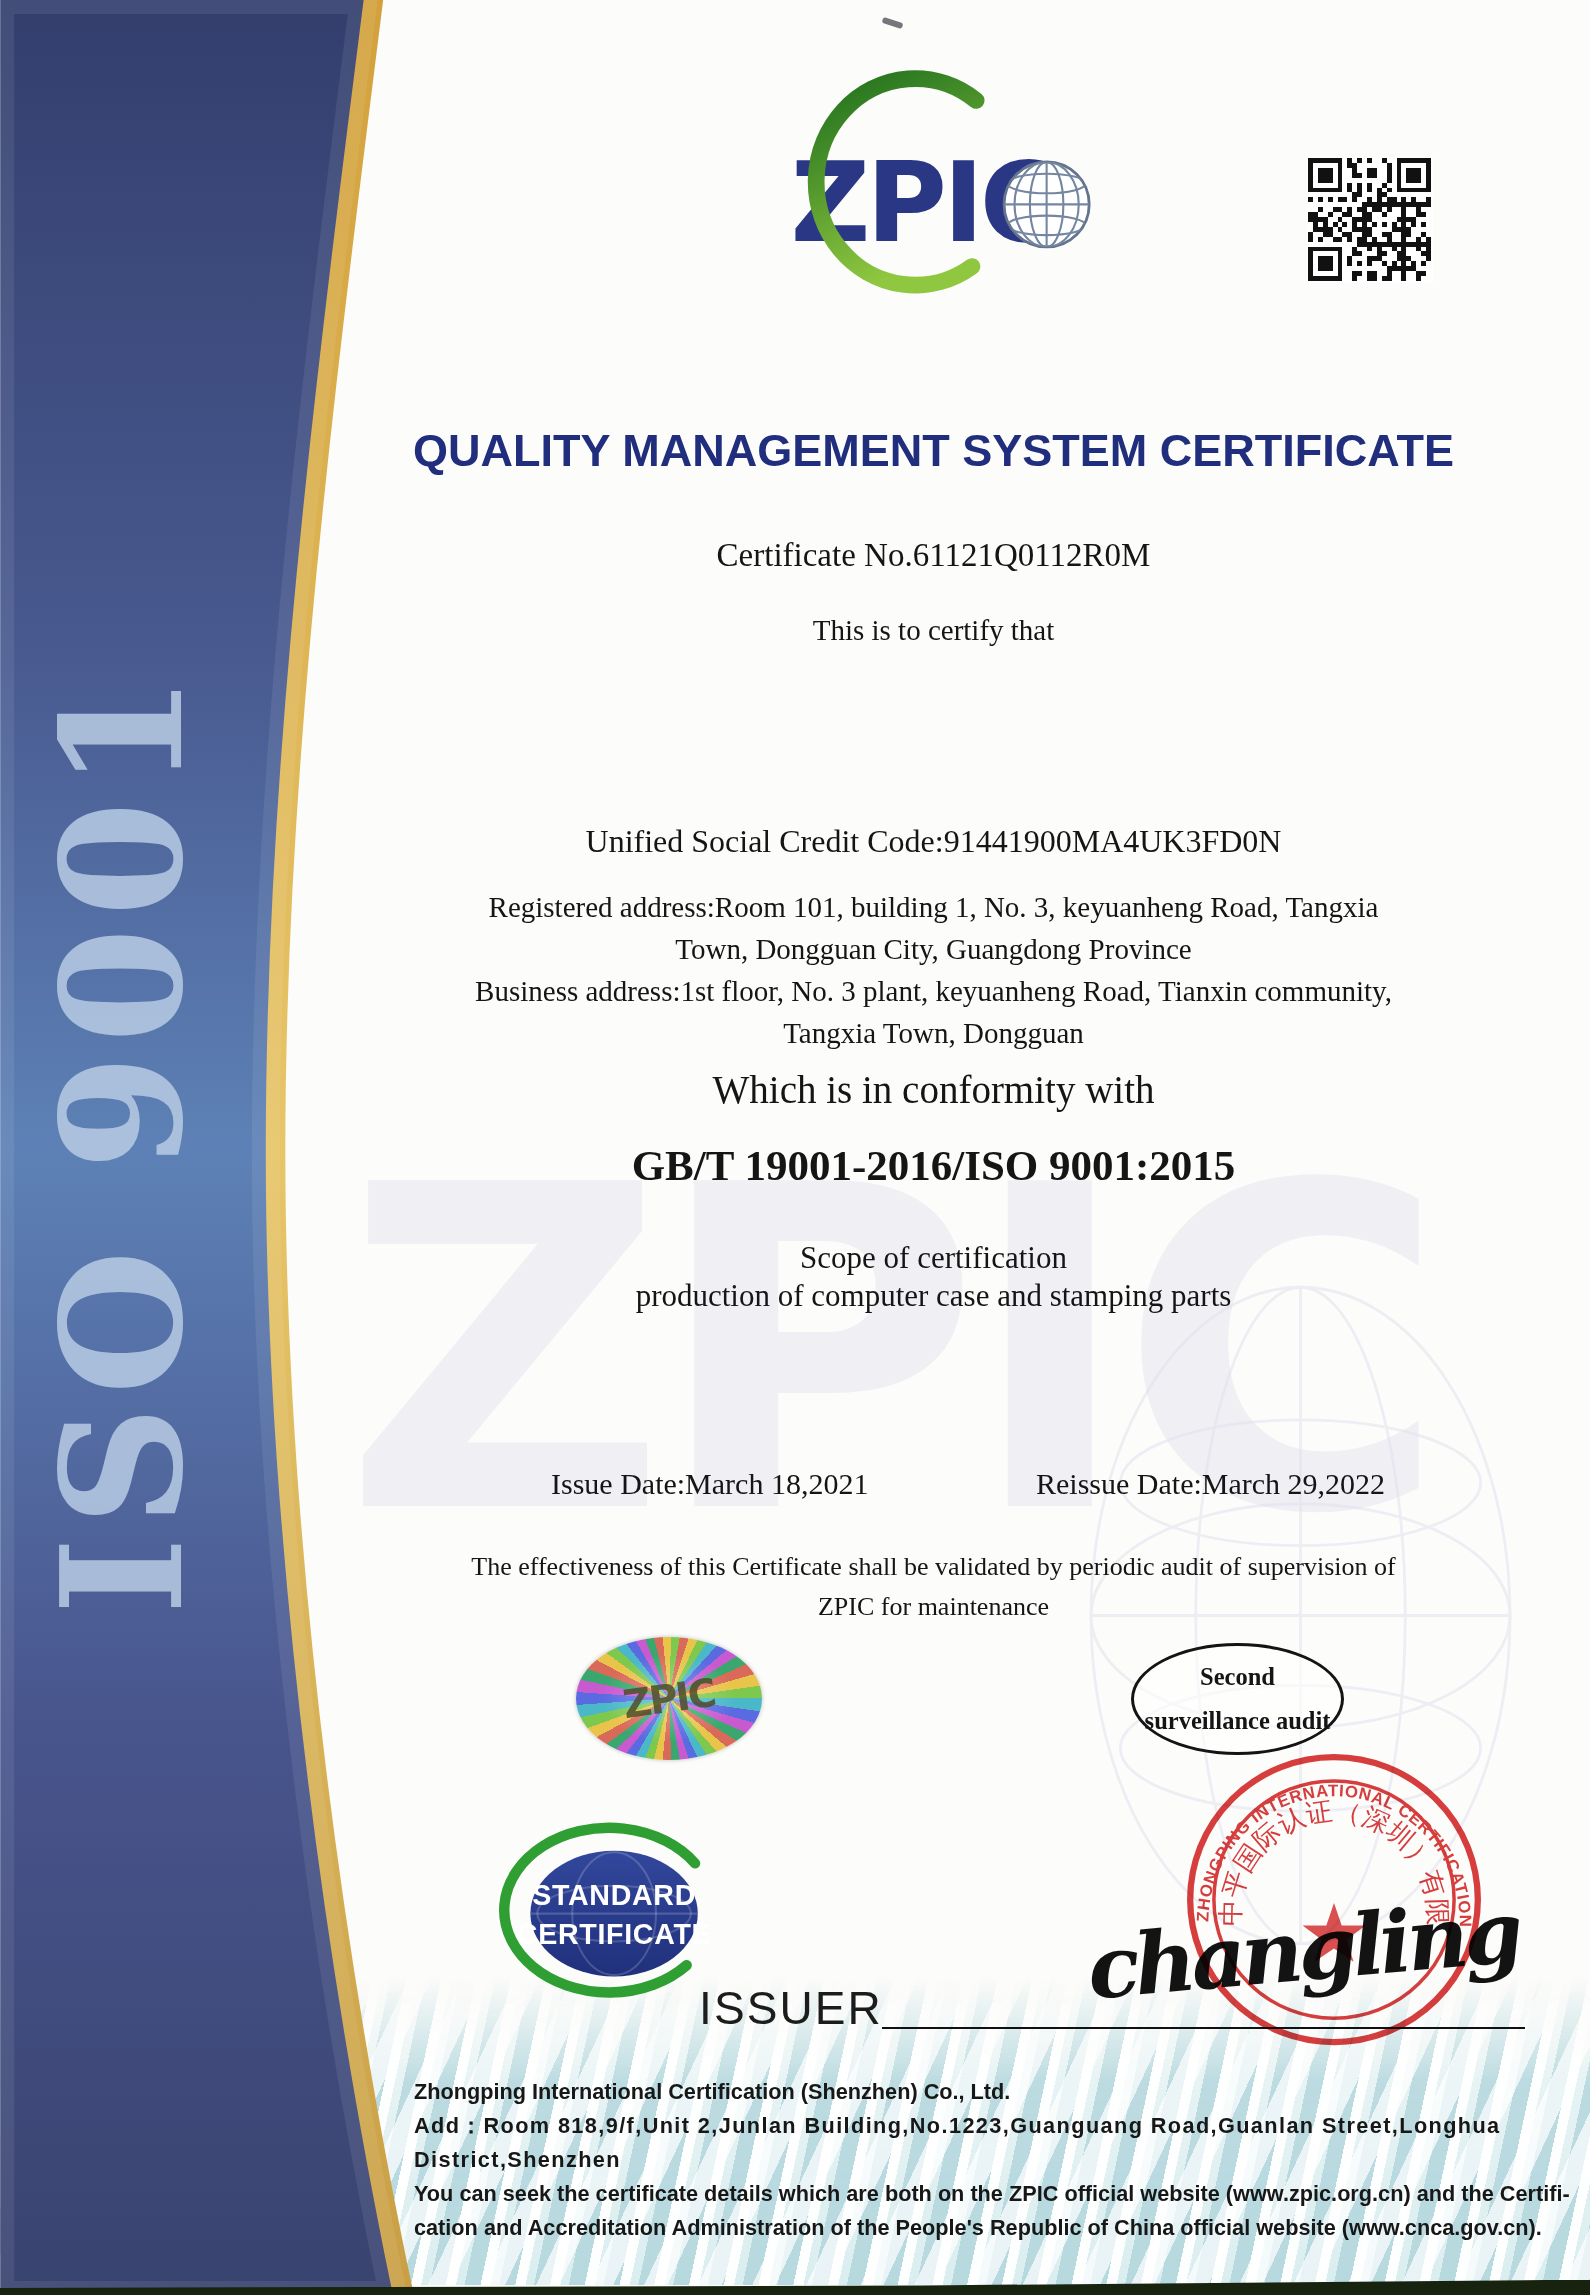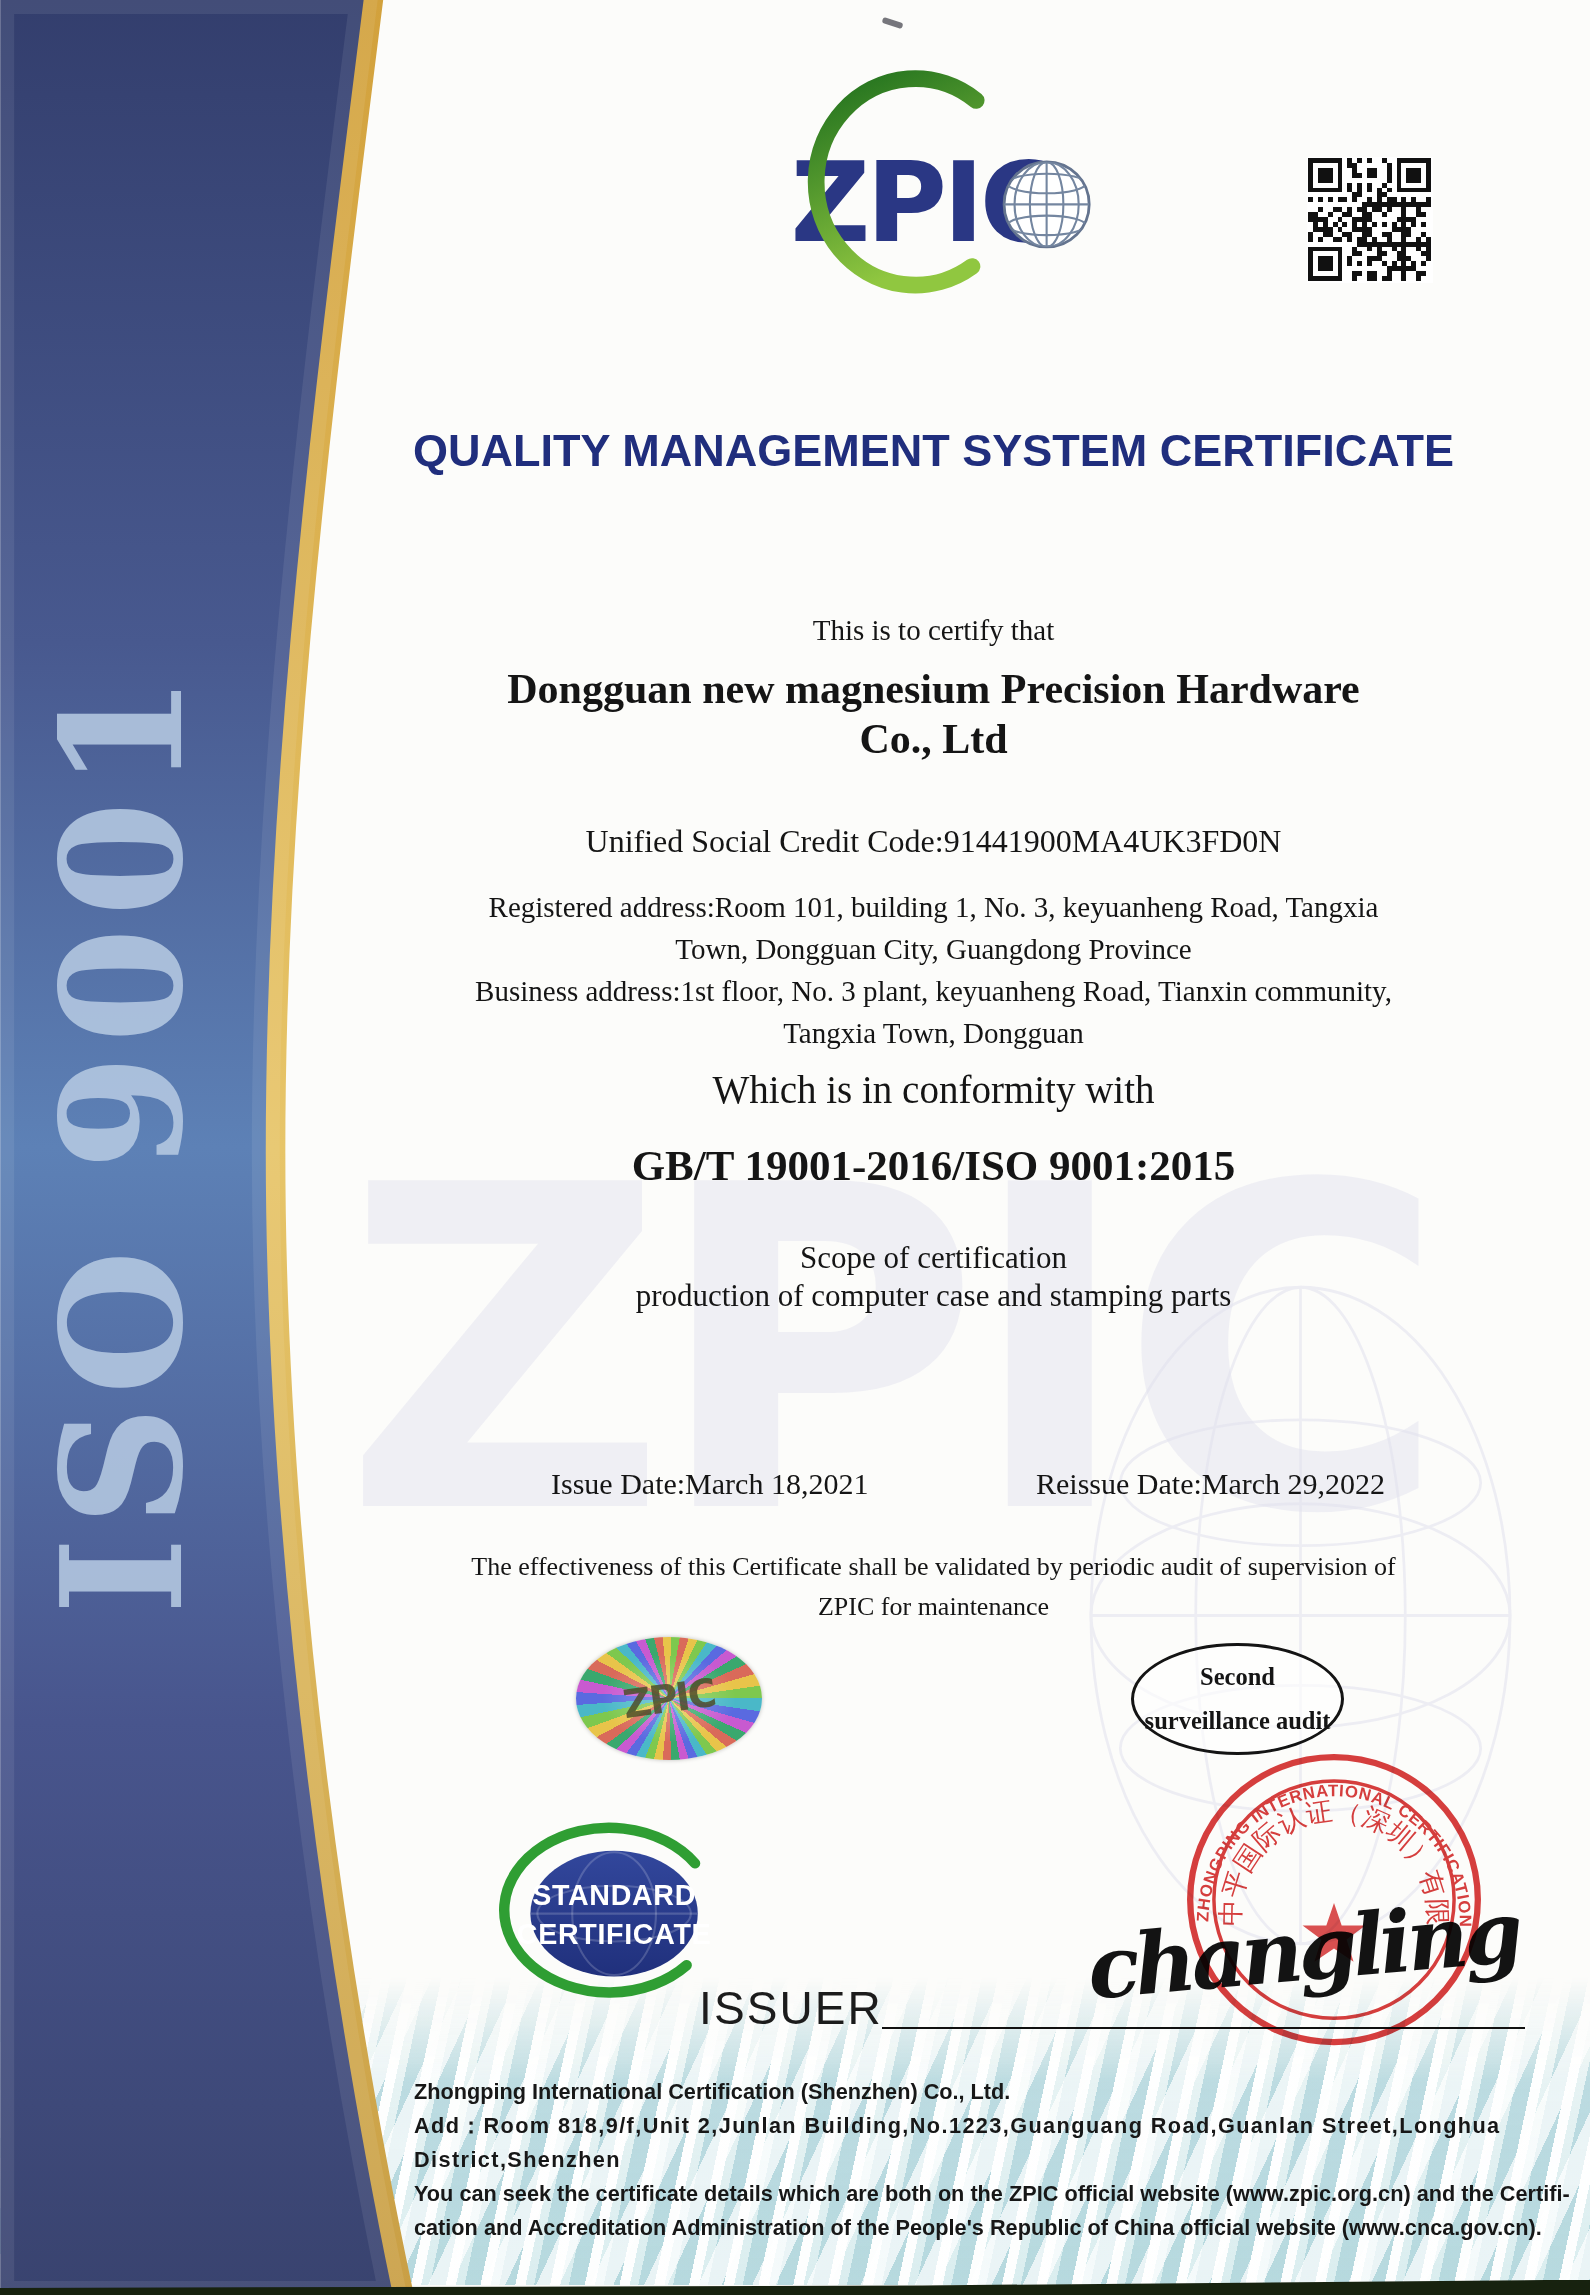--- a/index.html
+++ b/index.html
@@ -386,25 +386,22 @@
           <rect x="20" y="2" width="3" height="3"></rect>
           <rect x="0" y="18" width="7" height="7"></rect>
           <rect x="1" y="19" width="5" height="5" fill="#fff"></rect>
           <rect x="2" y="20" width="3" height="3"></rect>
         </g>
       </svg>
   </div>
 
   <div class="content">
     <div class="title">QUALITY MANAGEMENT SYSTEM CERTIFICATE</div>
+    <div class="cert-no">Certificate No.61121Q0112R0M</div>
     <div class="certify">This is to certify that</div>
-    <div class="company">
-      <div>Dongguan new magnesium Precision Hardware</div>
-      <div>Co., Ltd</div>
-    </div>
     <div class="credit">Unified Social Credit Code:91441900MA4UK3FD0N</div>
     <div class="addr">
       <div>Registered address:Room 101, building 1, No. 3, keyuanheng Road, Tangxia</div>
       <div>Town, Dongguan City, Guangdong Province</div>
       <div>Business address:1st floor, No. 3 plant, keyuanheng Road, Tianxin community,</div>
       <div>Tangxia Town, Dongguan</div>
     </div>
     <div class="conformity">Which is in conformity with</div>
     <div class="standard">GB/T 19001-2016/ISO 9001:2015</div>
     <div class="scope-label">Scope of certification</div>

